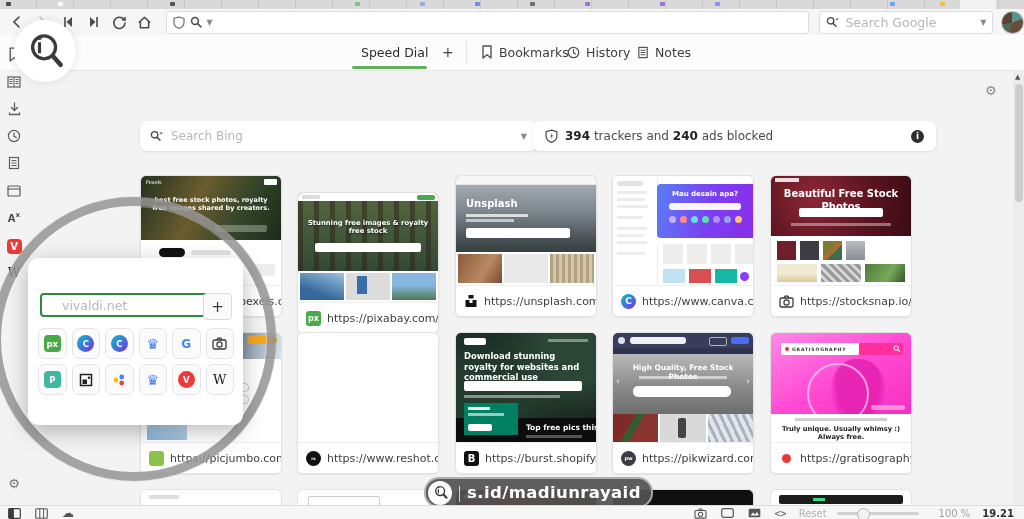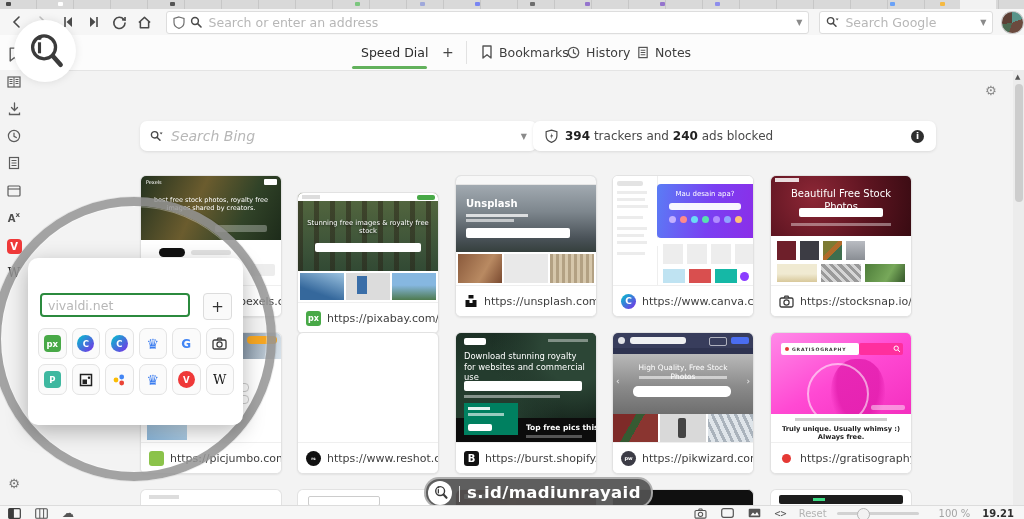--- a/index.html
+++ b/index.html
@@ -40,54 +40,54 @@
   
   .sidebar{left:0;top:70px;width:28px;height:436px;background:#f3f3f3;}
   .sideicon{position:absolute;left:6px;width:16px;height:16px;display:flex;align-items:center;
             justify-content:center;color:#5c5c5c;}
   .vivaldi-badge{width:15px;height:15px;border-radius:4px;background:#ef3939;color:#fff;font-size:10px;
             font-weight:bold;display:flex;align-items:center;justify-content:center;}
 
   
   .bingbox{left:140px;top:121px;width:377px;height:30px;background:#fff;border-radius:7px;
            box-shadow:0 1px 3px rgba(0,0,0,.10);display:flex;align-items:center;padding:0 10px;gap:6px;}
-  .bingbox input{border:none;outline:none;flex:1;font-size:14px;color:#666;background:transparent;
-           font-family:"DejaVu Sans","Liberation Sans",sans-serif;font-style:italic;}
+  .bingbox input{border:none;outline:none;flex:1;font-size:12px;color:#666;background:transparent;
+           font-family:"DejaVu Sans","Liberation Sans",sans-serif;}
   .blockbox{left:533px;top:121px;width:379px;height:30px;background:#fff;border-radius:7px;
            box-shadow:0 1px 3px rgba(0,0,0,.10);display:flex;align-items:center;padding:0 12px;gap:7px;
            font-size:12px;color:#4a4a4a;}
   .blockbox b{color:#222;}
   .infoicon{margin-left:auto;width:13px;height:13px;border-radius:50%;background:#2e2e2e;color:#fff;
            font-size:9px;display:flex;align-items:center;justify-content:center;font-weight:bold;}
 
   
   .tile{position:absolute;width:140px;height:140px;background:#fff;border:1px solid #e2e2e2;
         border-radius:6px;overflow:hidden;box-shadow:0 1px 2px rgba(0,0,0,.07);}
   .thumb{position:relative;width:100%;height:109px;overflow:hidden;background:#fff;}
   .cap{position:absolute;left:0;right:0;bottom:0;height:30px;background:#fff;border-top:1px solid #efefef;
        display:flex;align-items:center;gap:6px;padding:0 8px;font-size:11px;color:#3e3e3e;
        white-space:nowrap;overflow:hidden;}
   .fav{width:15px;height:15px;border-radius:3px;flex:0 0 auto;display:flex;align-items:center;
        justify-content:center;font-size:8px;font-weight:bold;color:#fff;}
   .tile3{position:absolute;top:489px;width:140px;height:17px;background:#fff;border:1px solid #e2e2e2;
        border-bottom:none;border-radius:6px 6px 0 0;overflow:hidden;}
 
-  .wh{color:#fff;font-weight:normal;text-align:center;line-height:1.25;}
+  .wh{color:#fff;font-weight:bold;text-align:center;line-height:1.25;}
 
   
   .ring{left:-8px;top:197px;width:266px;height:266px;border-radius:50%;
         border:9px solid rgba(148,148,148,.85);box-shadow:0 0 0 1px rgba(0,0,0,.06), inset 0 0 0 1px rgba(255,255,255,.35);
         z-index:30;}
 
   
   .popup{left:28px;top:258px;width:215px;height:167px;background:#fff;border-radius:10px;z-index:40;
          box-shadow:0 6px 22px rgba(0,0,0,.28);}
   .popup-title{position:absolute;left:16px;top:12px;font-size:15px;color:#3a3a3a;margin-top:28px;}
   .panel-input{position:absolute;left:12px;top:35px;width:134px;height:20px;border:2px solid #2b8a3e;
-         border-radius:4px;font-size:12.5px;padding:0 6px;color:#555;outline:none;
+         border-radius:4px;font-size:12.5px;padding:0 20px;color:#555;outline:none;
          font-family:"DejaVu Sans","Liberation Sans",sans-serif;}
   .plusbtn{position:absolute;left:175px;top:35px;width:27px;height:25px;background:#fafafa;
          border:1px solid #dcdcdc;border-radius:4px;font-size:15px;color:#333;display:flex;
          align-items:center;justify-content:center;}
   .favgrid{position:absolute;left:10px;top:70px;width:196px;display:grid;
          grid-template-columns:repeat(6,1fr);gap:5px;}
   .favbtn{height:29px;background:#fbfbfb;border:1px solid #e4e4e4;border-radius:7px;display:flex;
          align-items:center;justify-content:center;}
   .fchip{width:17px;height:17px;border-radius:4px;display:flex;align-items:center;justify-content:center;
          font-size:8.5px;font-weight:bold;color:#fff;}
@@ -172,21 +172,20 @@
       <svg width="12" height="13" viewBox="0 0 12 13">
           <path d="M6 1 L11 2.5 V6.5 C11 9.5 8.8 11.4 6 12.4 C3.2 11.4 1 9.5 1 6.5 V2.5 Z" stroke="#6f6f6f" stroke-width="1.2" fill="none"></path>
         </svg>
     </span>
     <span>
       <svg width="12" height="12" viewBox="0 0 12 12">
           <circle cx="5" cy="5" r="3.4" stroke="#4a4a4a" stroke-width="1.5" fill="none"></circle>
           <path d="M7.6 7.6 L11 11" stroke="#4a4a4a" stroke-width="1.6" stroke-linecap="round"></path>
         </svg>
     </span>
-    <input placeholder="Search or enter an address" style="">
     <span class="caret">▼</span>
   </div>
   <div class="searchbox">
     <span>
       <svg width="13" height="12" viewBox="0 0 13 12">
           <circle cx="4.6" cy="4.8" r="3.2" stroke="#4a4a4a" stroke-width="1.4" fill="none"></circle>
           <path d="M7 7.2 L10 10.2" stroke="#4a4a4a" stroke-width="1.5" stroke-linecap="round"></path>
           <path d="M9.6 2.4 l3 0 l-1.5 2 z" fill="#4a4a4a"></path>
         </svg>
     </span>

